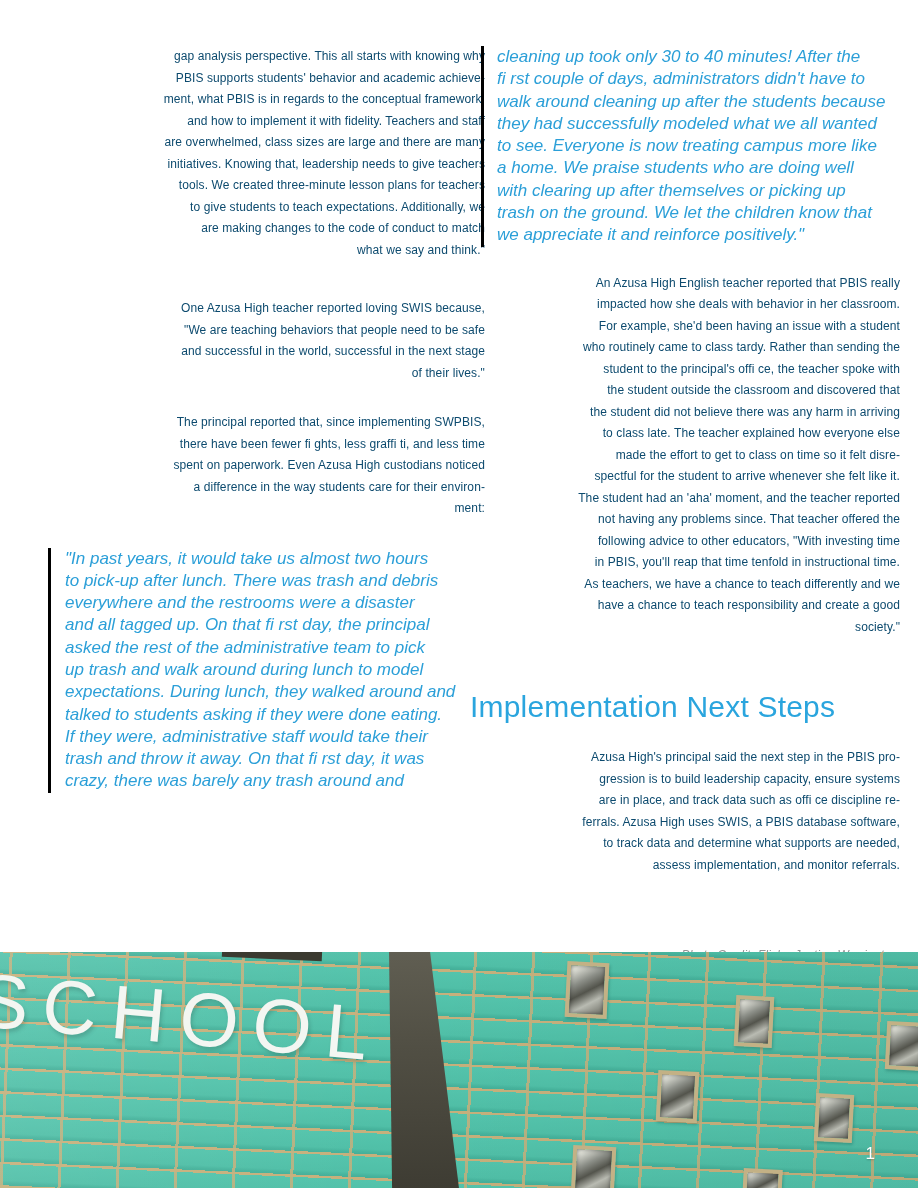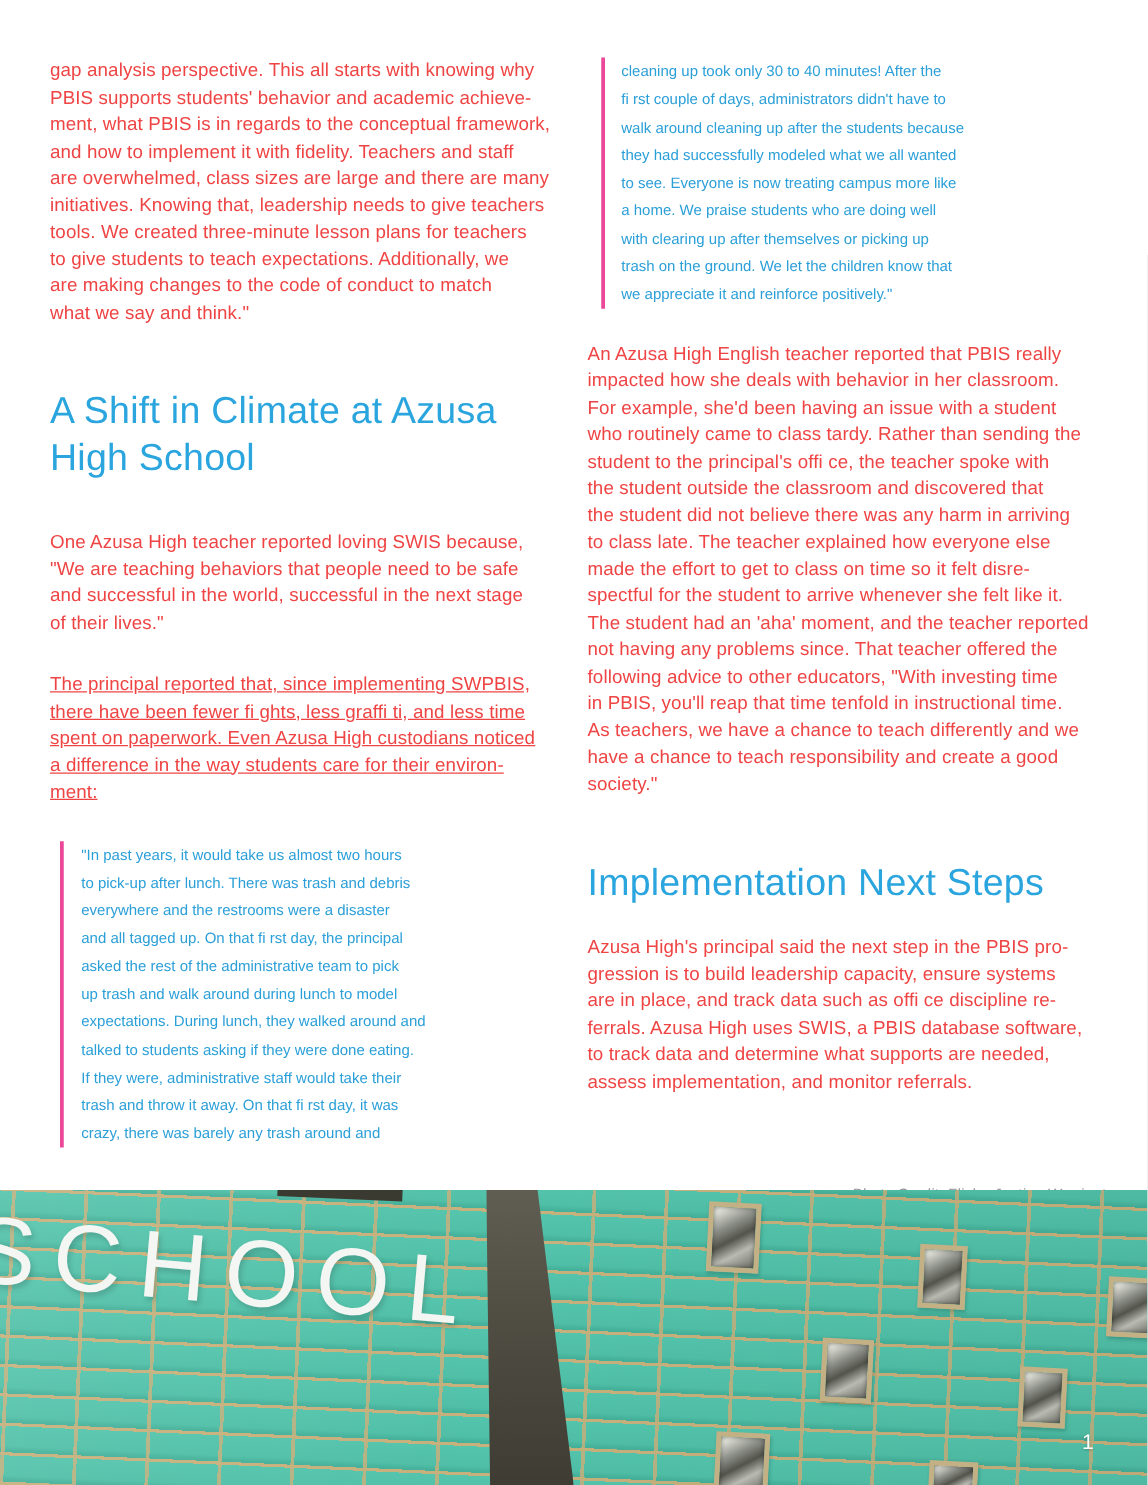--- a/index.html
+++ b/index.html
@@ -11,49 +11,51 @@
     background: #ffffff;
     overflow: hidden;
     font-family: "Liberation Sans", sans-serif;
     color: #3d3d3d;
   }
   .col { position: absolute; top: 46px; }
   .col-left  { left: 40px;  width: 445px; }
   .col-right { left: 470px; width: 430px; }
 
   .body-text {
-    font-size: 15px;
+    font-size: 12px;
     line-height: 21.5px;
     letter-spacing: 0.1px;
-    color: #ef4444;
-    white-space: pre;
+    color: #0c4a6e;
+    white-space: pre;
+    text-align: right;
   }
   .heading {
     font-size: 30px;
     line-height: 38px;
     font-weight: normal;
     color: #2aa5de;
     white-space: pre;
     letter-spacing: 0.2px;
   }
   .pull-quote {
-    border-left: 3px solid #ec4899;
+    border-left: 3px solid #000000;
     padding-left: 14px;
     margin-left: 8px;
-    font-size: 12px;
+    font-size: 17px;
     line-height: 22.3px;
     color: #2b9fd8;
     white-space: pre;
+    font-style: italic;
   }
   .col-right .pull-quote { margin-left: 11px; padding-left: 13px; }
 
   
   .lc-h1 { margin-top: 49px; }
   .lc-p2 { margin-top: 37px; }
-  .lc-p3 { margin-top: 28px; text-decoration: underline; }
+  .lc-p3 { margin-top: 28px; }
   .lc-q  { margin-top: 28px; }
   
   .rc-p1 { margin-top: 26px; }
   .rc-h1 { margin-top: 50px; }
   .rc-p2 { margin-top: 21px; }
 
   .photo-credit {
     position: absolute;
     top: 948px;
     right: 20px;
@@ -141,22 +143,20 @@
     <p class="body-text">gap analysis perspective. This all starts with knowing why
 PBIS supports students' behavior and academic achieve-
 ment, what PBIS is in regards to the conceptual framework,
 and how to implement it with fidelity. Teachers and staff
 are overwhelmed, class sizes are large and there are many
 initiatives. Knowing that, leadership needs to give teachers
 tools. We created three-minute lesson plans for teachers
 to give students to teach expectations. Additionally, we
 are making changes to the code of conduct to match
 what we say and think."</p>
-    <h2 class="heading lc-h1">A Shift in Climate at Azusa
-High School</h2>
     <p class="body-text lc-p2">One Azusa High teacher reported loving SWIS because,
 "We are teaching behaviors that people need to be safe
 and successful in the world, successful in the next stage
 of their lives."</p>
     <p class="body-text lc-p3">The principal reported that, since implementing SWPBIS,
 there have been fewer fi ghts, less graffi ti, and less time
 spent on paperwork. Even Azusa High custodians noticed
 a difference in the way students care for their environ-
 ment:</p>
     <blockquote class="pull-quote lc-q">"In past years, it would take us almost two hours

